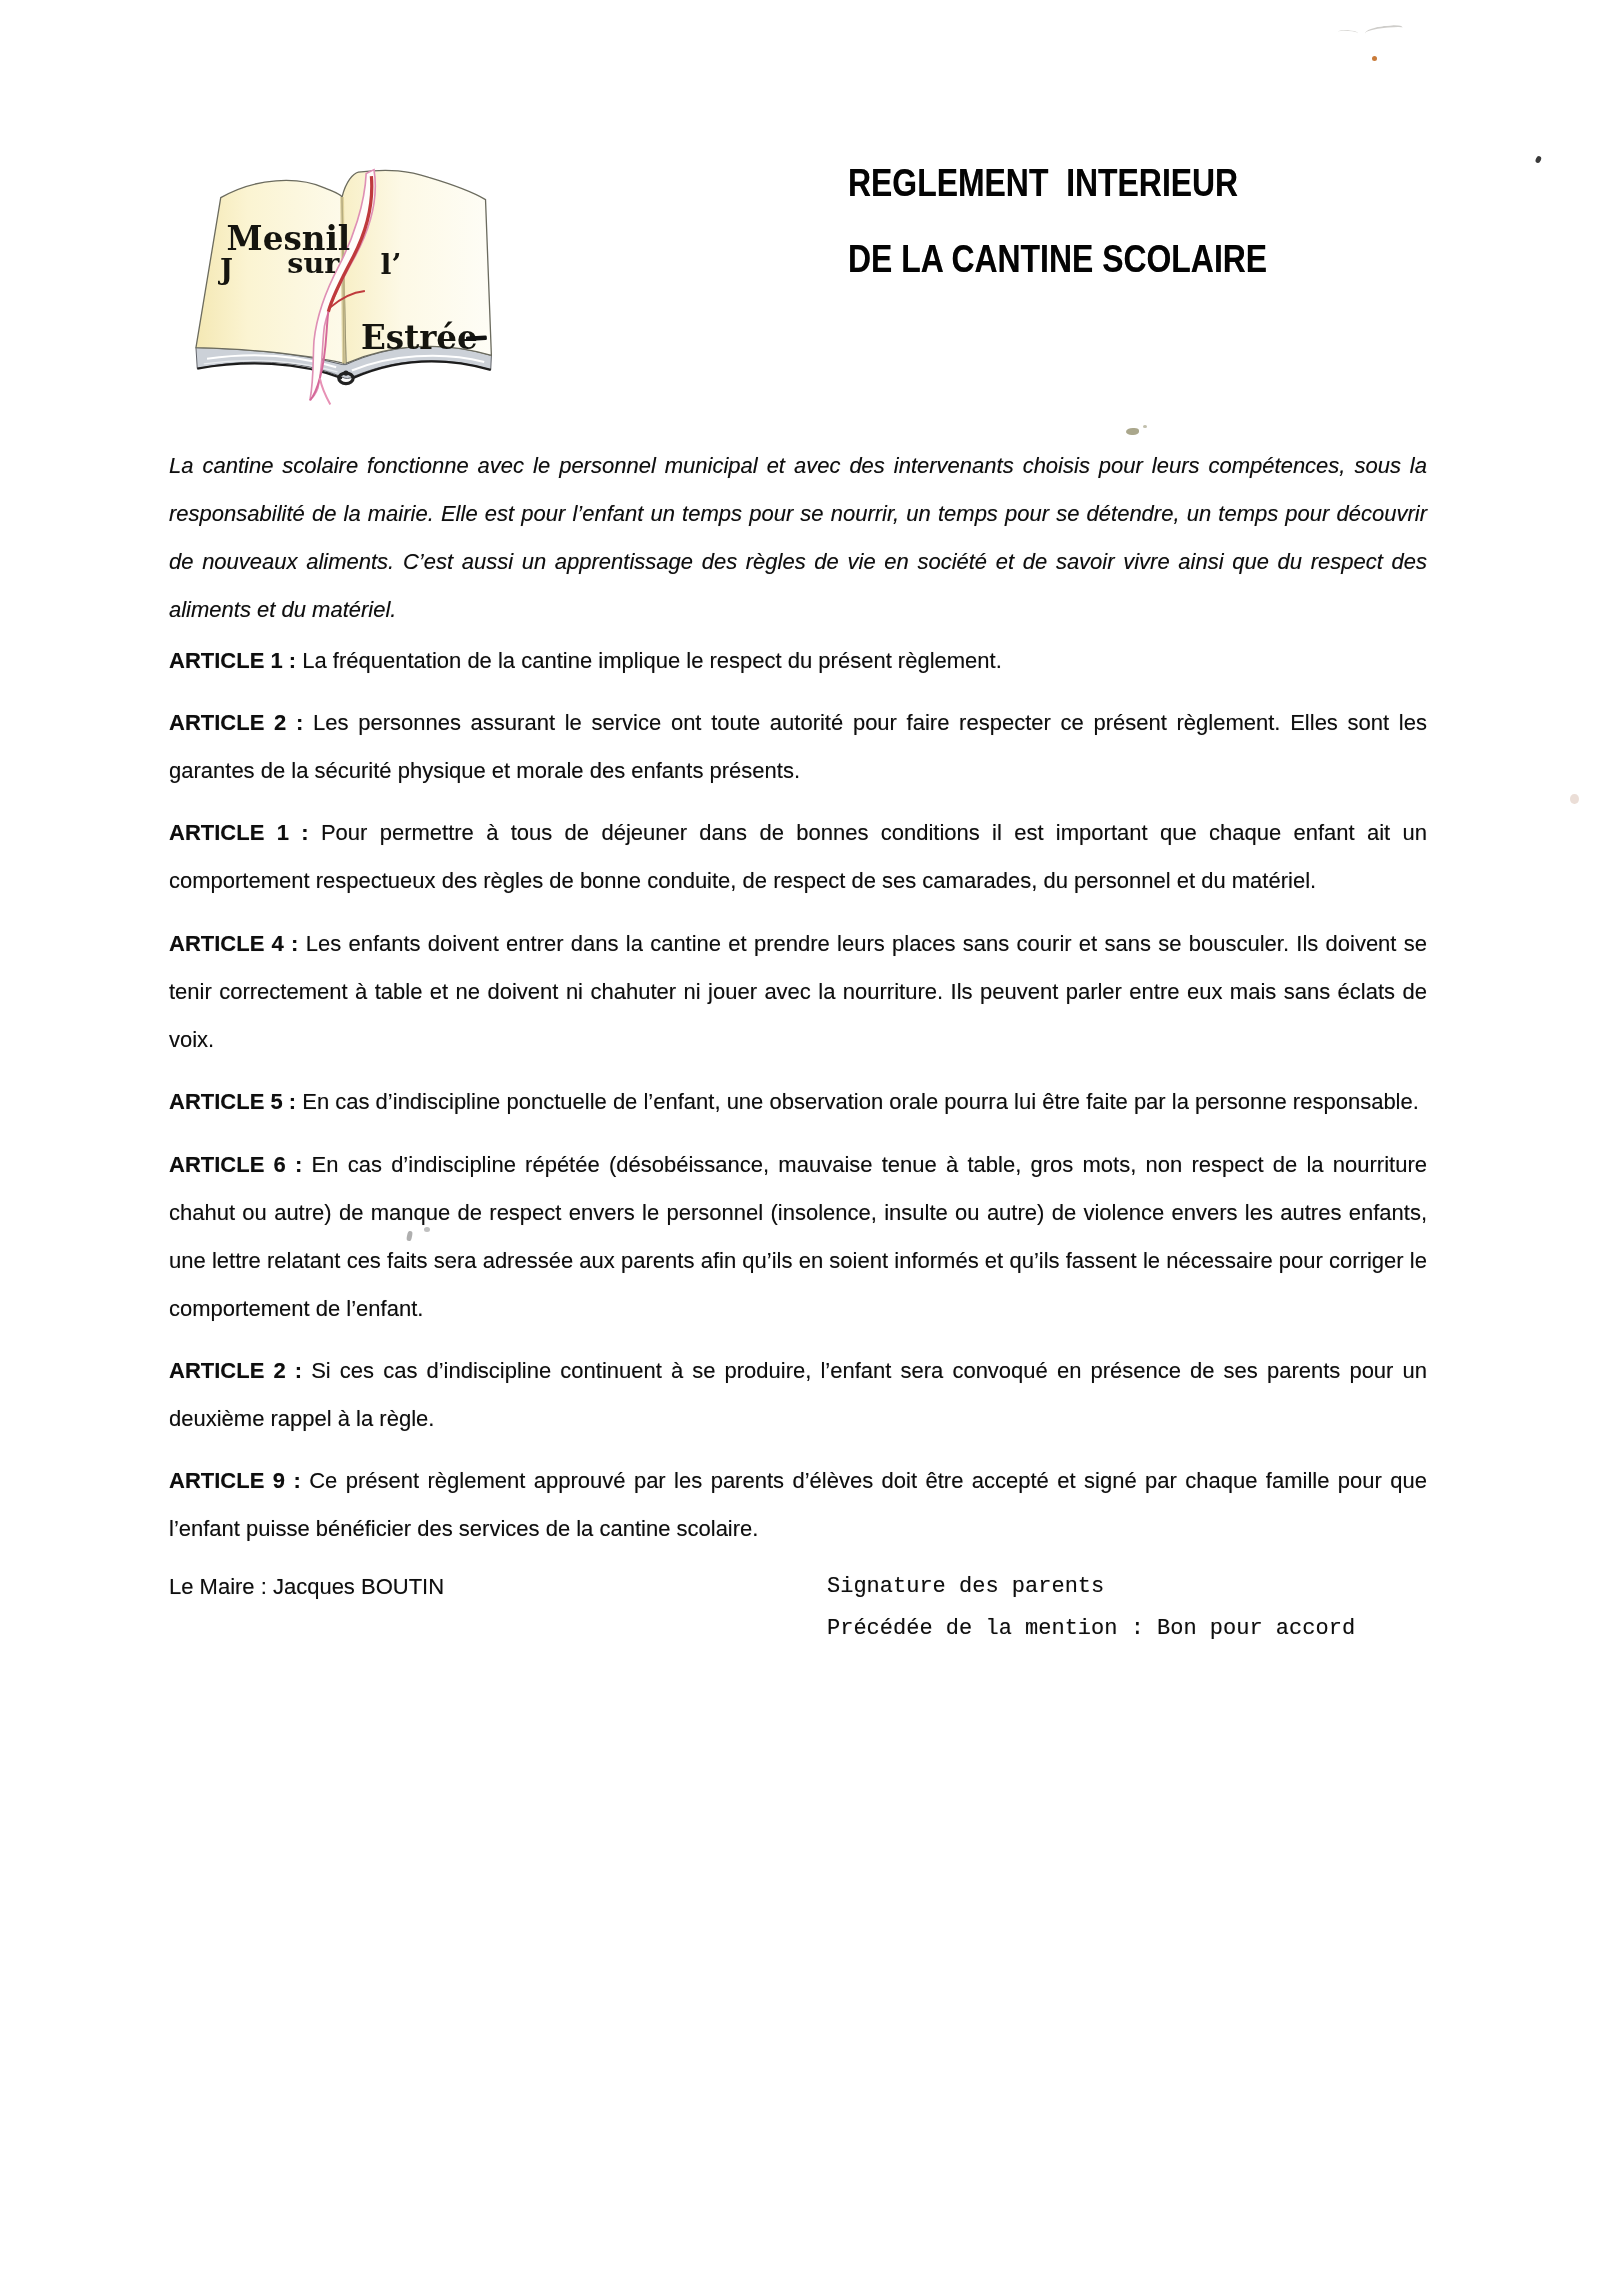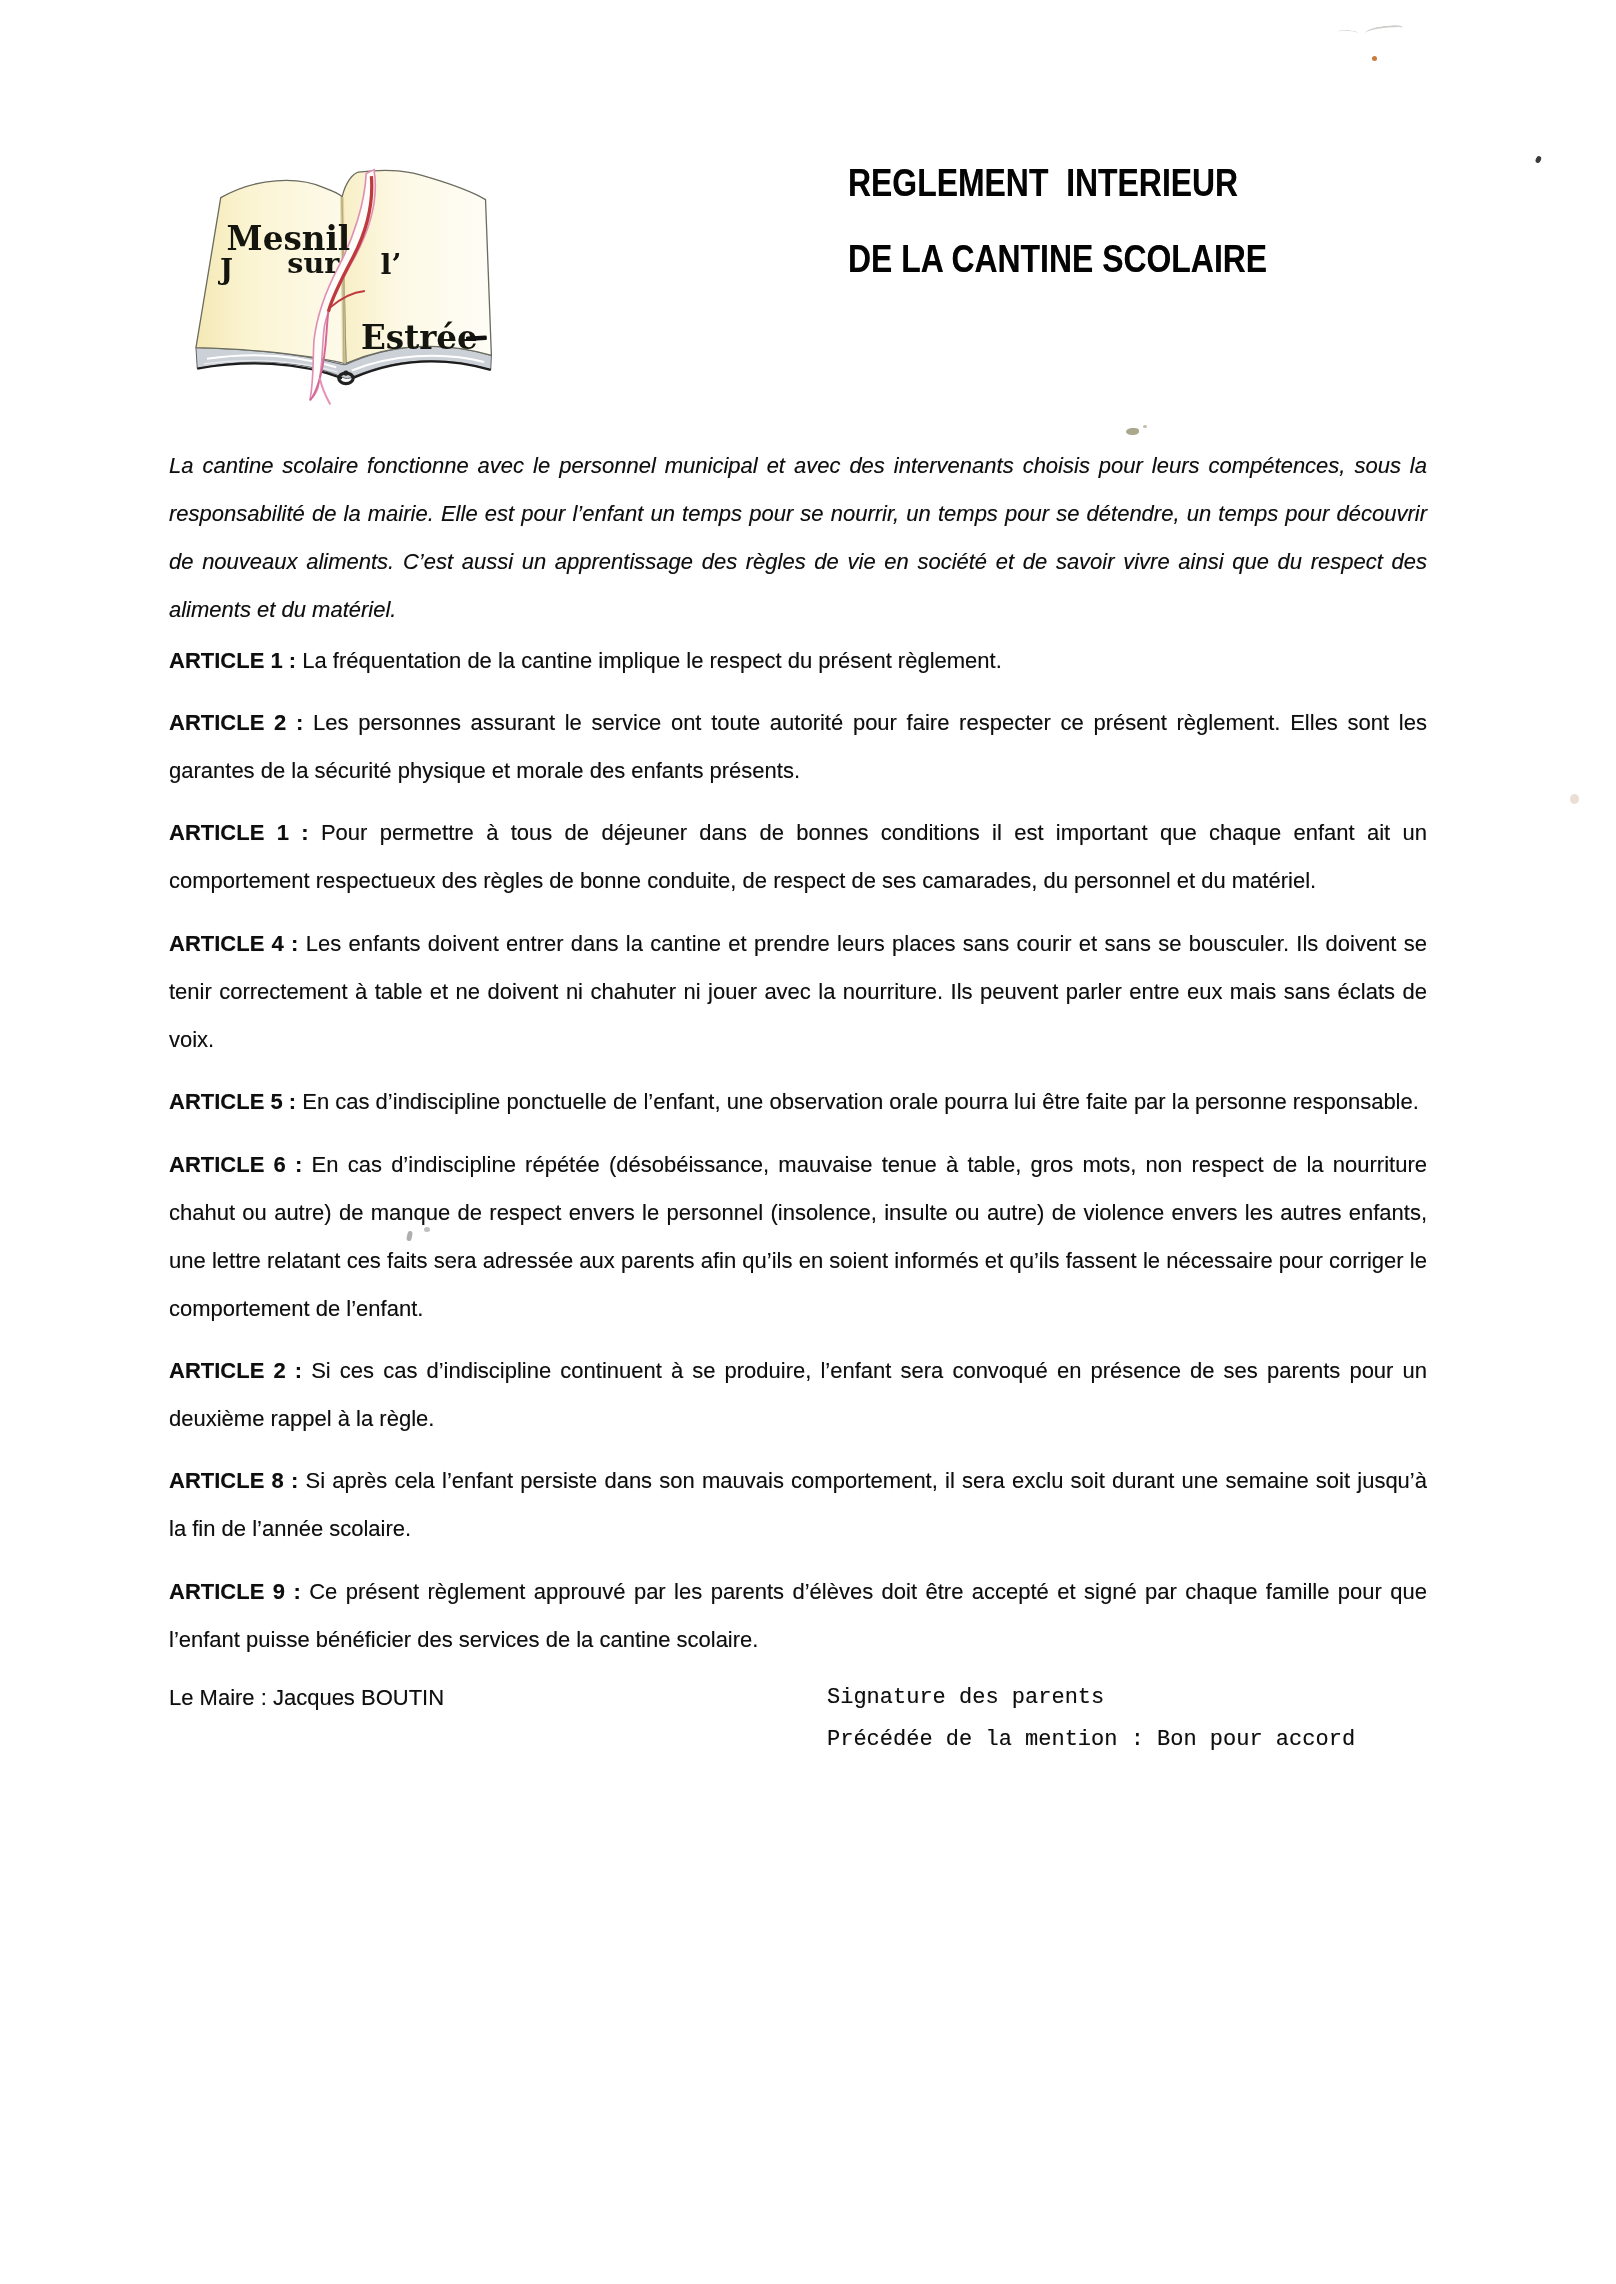--- a/index.html
+++ b/index.html
@@ -113,21 +113,20 @@
   <div class="content">
     <p class="intro">La cantine scolaire fonctionne avec le personnel municipal et avec des intervenants choisis pour leurs compétences, sous la responsabilité de la mairie. Elle est pour l’enfant un temps pour se nourrir, un temps pour se détendre, un temps pour découvrir de nouveaux aliments. C’est aussi un apprentissage des règles de vie en société et de savoir vivre ainsi que du respect des aliments et du matériel.</p>
 
     <p class="article"><b>ARTICLE 1 :</b> <span>La fréquentation de la cantine implique le respect du présent règlement.</span></p>
     <p class="article"><b>ARTICLE 2 :</b> <span>Les personnes assurant le service ont toute autorité pour faire respecter ce présent règlement. Elles sont les garantes de la sécurité physique et morale des enfants présents.</span></p>
     <p class="article"><b>ARTICLE 1 :</b> <span>Pour permettre à tous de déjeuner dans de bonnes conditions il est important que chaque enfant ait un comportement respectueux des règles de bonne conduite, de respect de ses camarades, du personnel et du matériel.</span></p>
     <p class="article"><b>ARTICLE 4 :</b> <span>Les enfants doivent entrer dans la cantine et prendre leurs places sans courir et sans se bousculer. Ils doivent se tenir correctement à table et ne doivent ni chahuter ni jouer avec la nourriture. Ils peuvent parler entre eux mais sans éclats de voix.</span></p>
     <p class="article"><b>ARTICLE 5 :</b> <span>En cas d’indiscipline ponctuelle de l’enfant, une observation orale pourra lui être faite par la personne responsable.</span></p>
     <p class="article"><b>ARTICLE 6 :</b> <span>En cas d’indiscipline répétée (désobéissance, mauvaise tenue à table, gros mots, non respect de la nourriture chahut ou autre) de manque de respect envers le personnel (insolence, insulte ou autre) de violence envers les autres enfants, une lettre relatant ces faits sera adressée aux parents afin qu’ils en soient informés et qu’ils fassent le nécessaire pour corriger le comportement de l’enfant.</span></p>
     <p class="article"><b>ARTICLE 2 :</b> <span>Si ces cas d’indiscipline continuent à se produire, l’enfant sera convoqué en présence de ses parents pour un deuxième rappel à la règle.</span></p>
-    <p class="article"><b>ARTICLE 8 :</b> <span>Si après cela l’enfant persiste dans son mauvais comportement, il sera exclu soit durant une semaine soit jusqu’à la fin de l’année scolaire.</span></p>
     <p class="article"><b>ARTICLE 9 :</b> <span>Ce présent règlement approuvé par les parents d’élèves doit être accepté et signé par chaque famille pour que l’enfant puisse bénéficier des services de la cantine scolaire.</span></p>
 
     <div class="footer-row">
       <div class="mayor">Le Maire : Jacques BOUTIN</div>
       <div class="sig">
         <div>Signature des parents</div>
         <div>Précédée de la mention : Bon pour accord</div>
       </div>
     </div>
   </div>

